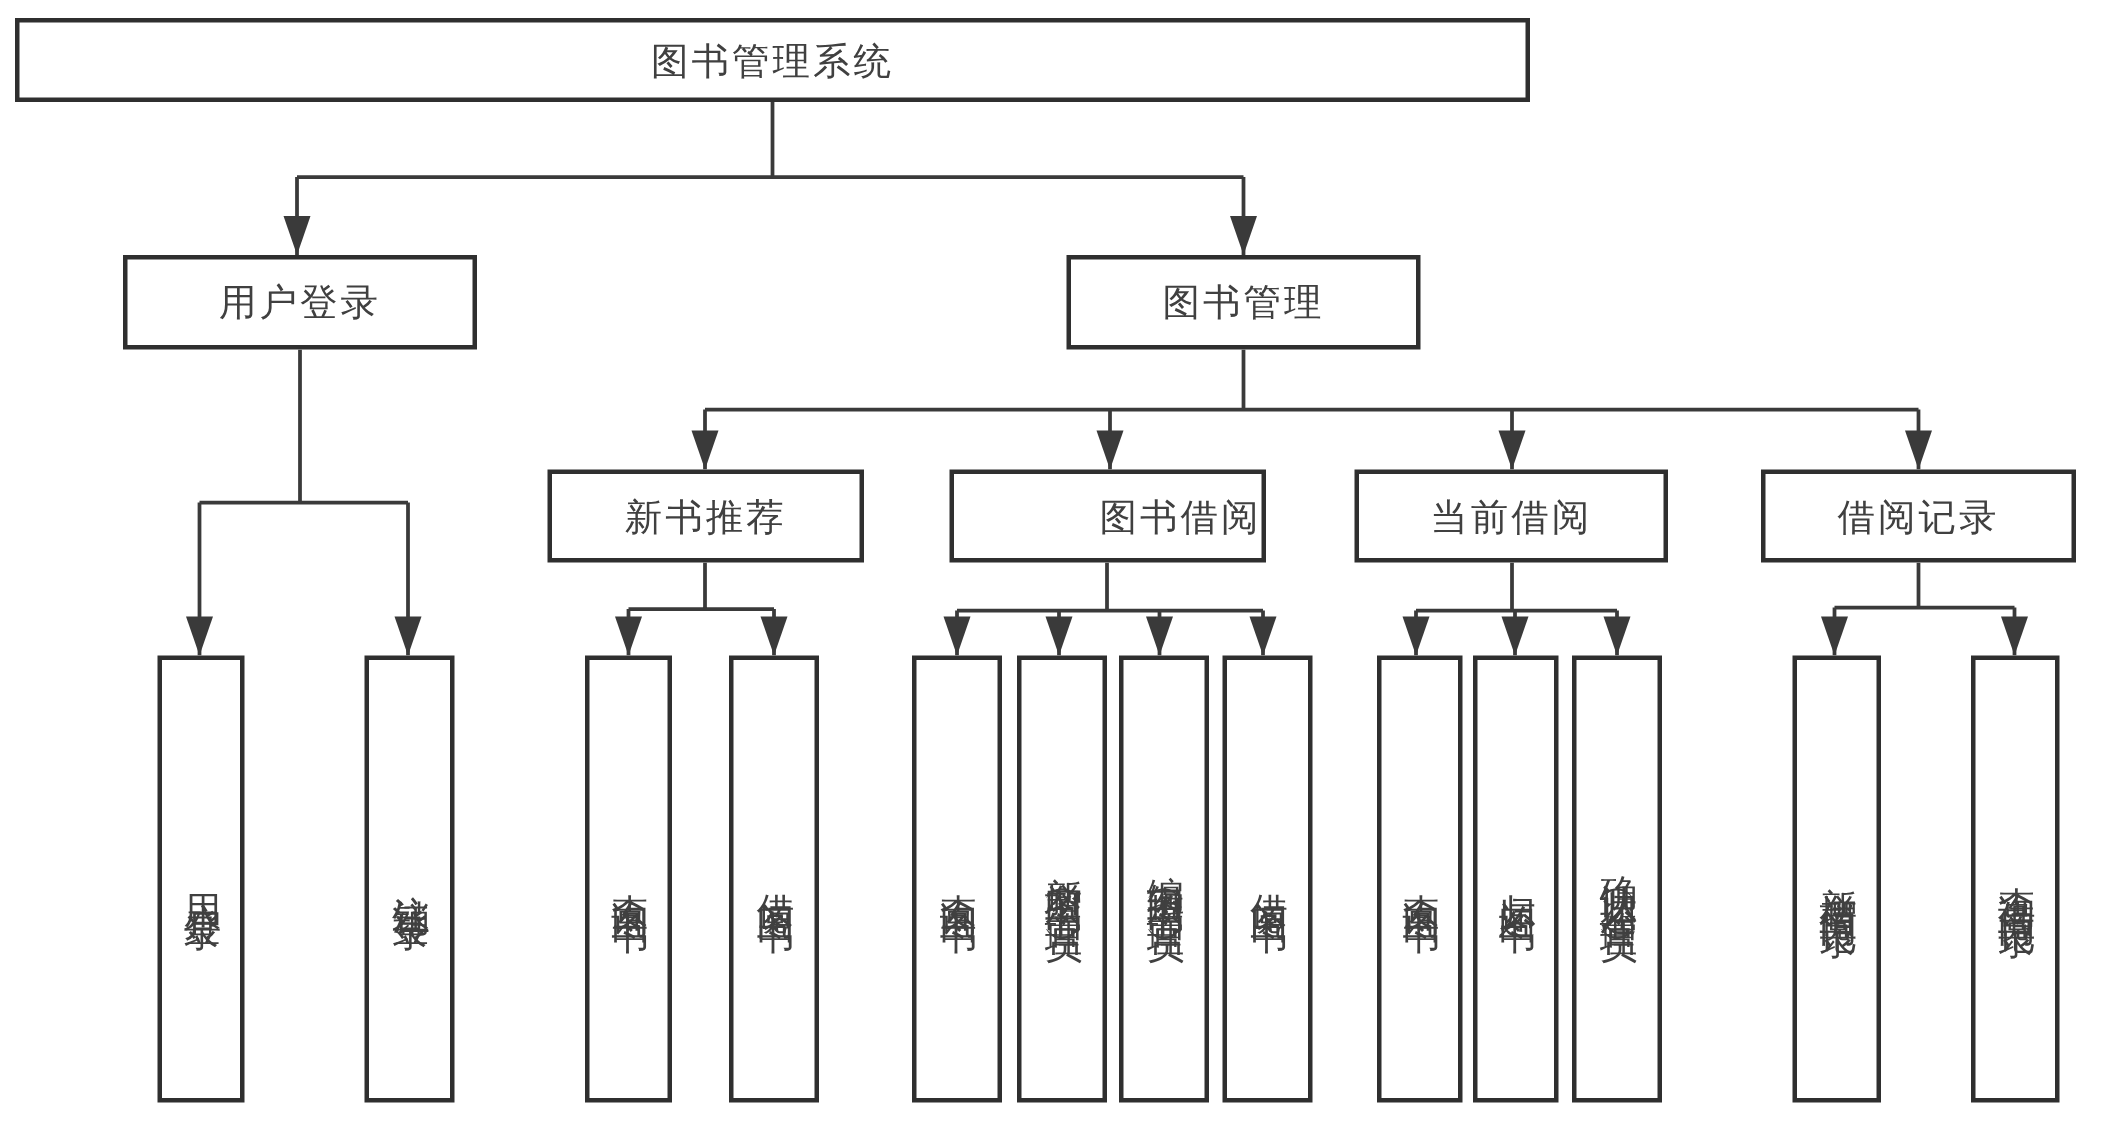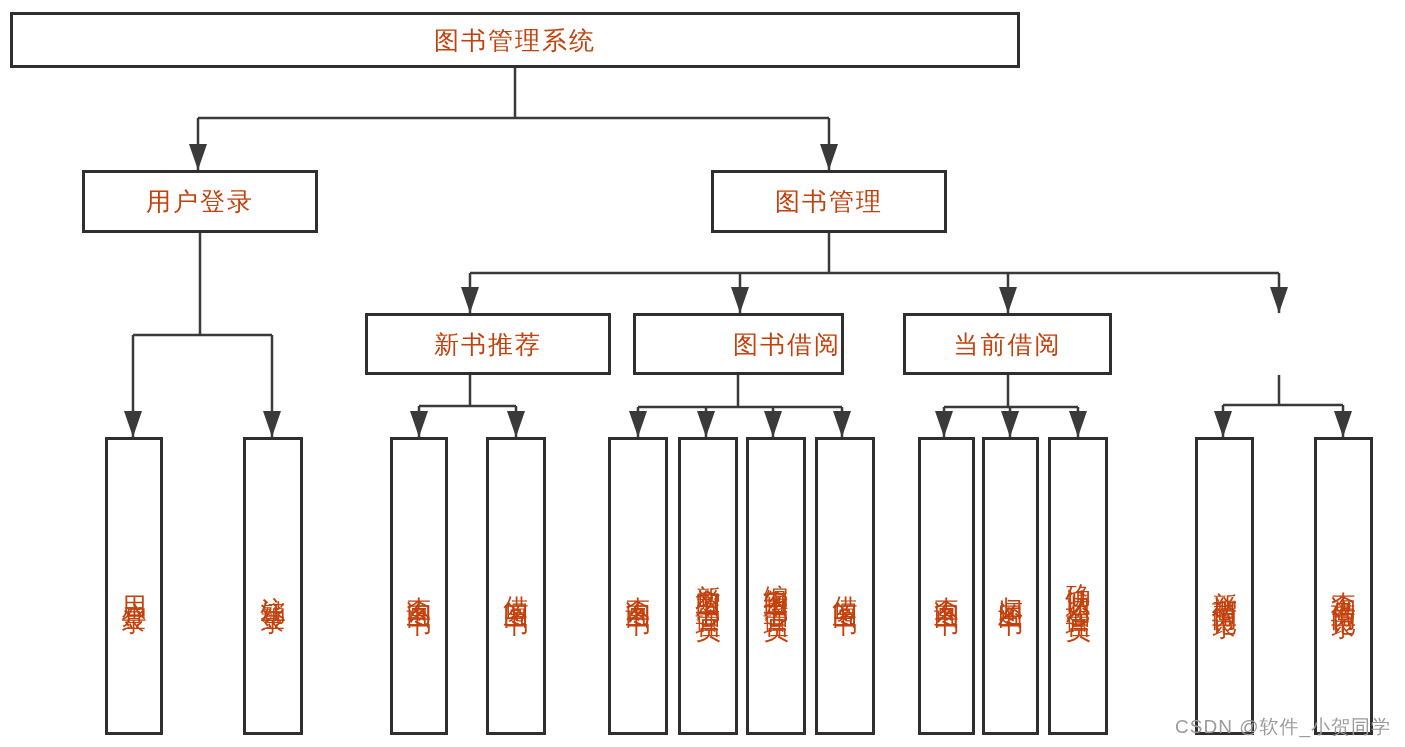--- a/index.html
+++ b/index.html
@@ -2,28 +2,28 @@
 <html><head>
 <meta charset="utf-8">
 <style>
   html,body{margin:0;padding:0;background:#ffffff;}
   body{width:1405px;height:747px;overflow:hidden;
        font-family:"Liberation Sans","DejaVu Sans",sans-serif;}
   #canvas{position:relative;width:1405px;height:747px;background:#ffffff;}
   #wires{position:absolute;left:0;top:0;z-index:0;}
   .box{position:absolute;box-sizing:border-box;border:3px solid #2f2f2f;
        background:#ffffff;display:flex;align-items:center;justify-content:center;
-       color:#c2410c;z-index:1;}
+       color:#404040;z-index:1;}
   .hlabel{font-size:25px;letter-spacing:2px;white-space:nowrap;}
   .vlabel{writing-mode:vertical-rl;text-orientation:mixed;font-size:25px;
           letter-spacing:5px;line-height:1;white-space:nowrap;}
   .root{left:10px;top:12px;width:1010px;height:56px;}
   .n-user{left:82px;top:170px;width:236px;height:63px;}
   .n-book{left:711px;top:170px;width:236px;height:63px;justify-content:center;}
-  .n-new{left:365px;top:313px;width:246px;height:62px;}
+  .n-new{left:365px;top:313px;width:211px;height:62px;}
   .n-borrow{left:633px;top:313px;width:211px;height:62px;justify-content:flex-end;}
   .n-current{left:903px;top:313px;width:209px;height:62px;}
   .n-record{left:1174px;top:313px;width:210px;height:62px;}
   .leaf{top:437px;height:298px;}
   .lf-u0{left:105px;width:58px;} .lf-u1{left:243px;width:60px;}
   .lf-n0{left:390px;width:58px;} .lf-n1{left:486px;width:60px;}
   .lf-b0{left:608px;width:60px;} .lf-b1{left:678px;width:60px;}
   .lf-b2{left:746px;width:60px;} .lf-b3{left:815px;width:60px;}
   .lf-c0{left:918px;width:57px;} .lf-c1{left:982px;width:57px;}
   .lf-c2{left:1048px;width:60px;}
@@ -82,20 +82,23 @@
 
   <div class="box n-new">
     <span class="hlabel">新书推荐</span>
   </div>
   <div class="box n-borrow">
     <span class="hlabel">图书借阅</span>
   </div>
   <div class="box n-current">
     <span class="hlabel">当前借阅</span>
   </div>
+  <div class="box n-record">
+    <span class="hlabel">借阅记录</span>
+  </div>
 
   <div class="box leaf lf-u0">
     <span class="vlabel">用户登录</span>
   </div>
   <div class="box leaf lf-u1">
     <span class="vlabel">注销登录</span>
   </div>
 
   <div class="box leaf lf-n0">
     <span class="vlabel">查询图书</span>
@@ -127,15 +130,14 @@
     <span class="vlabel">确认归还（管理员）</span>
   </div>
 
   <div class="box leaf lf-r0">
     <span class="vlabel">新增借阅记录</span>
   </div>
   <div class="box leaf lf-r1">
     <span class="vlabel">查询借阅记录</span>
   </div>
 
-  <div class="watermark">CSDN @软件_小贺同学</div>
 
 </div>
 
 </body></html>

